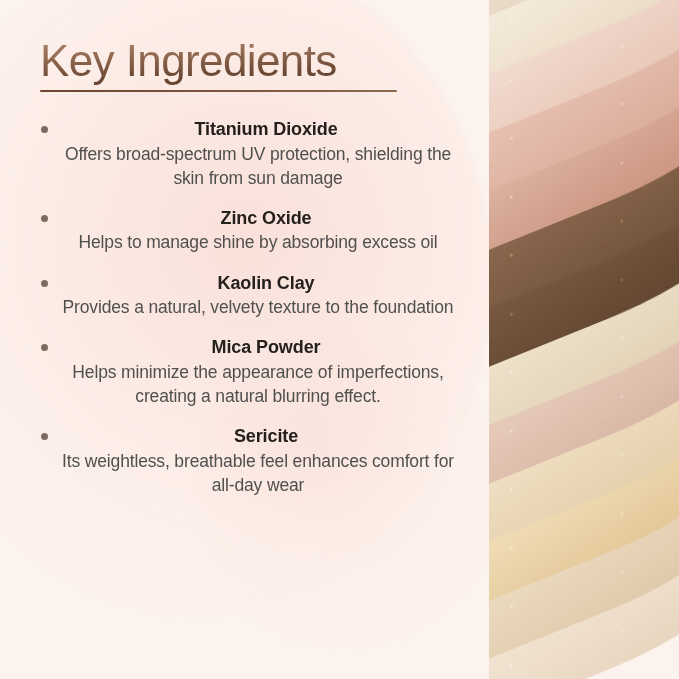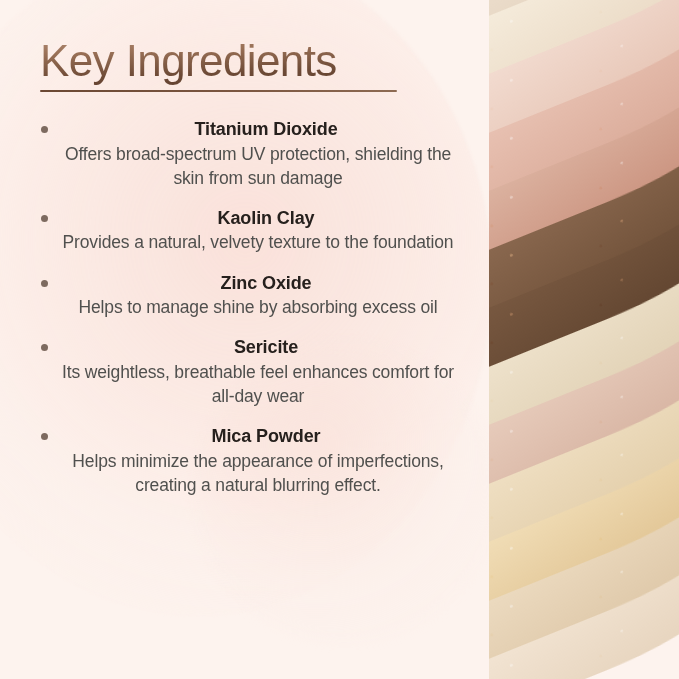--- a/index.html
+++ b/index.html
@@ -278,34 +278,34 @@
     </div>
 
     <ul class="ingredient-list" id="ingredient-list">
         <li class="ingredient">
           <span class="bullet"></span>
           <span class="ing-name">Titanium Dioxide</span>
           <span class="ing-desc">Offers broad-spectrum UV protection, shielding the skin from sun damage</span>
         </li>
         <li class="ingredient">
           <span class="bullet"></span>
+          <span class="ing-name">Zinc Oxide</span>
+          <span class="ing-desc">Helps to manage shine by absorbing excess oil</span>
+        </li>
+        <li class="ingredient">
+          <span class="bullet"></span>
           <span class="ing-name">Kaolin Clay</span>
           <span class="ing-desc">Provides a natural, velvety texture to the foundation</span>
         </li>
         <li class="ingredient">
           <span class="bullet"></span>
-          <span class="ing-name">Zinc Oxide</span>
-          <span class="ing-desc">Helps to manage shine by absorbing excess oil</span>
+          <span class="ing-name">Mica Powder</span>
+          <span class="ing-desc">Helps minimize the appearance of imperfections, creating a natural blurring effect.</span>
         </li>
         <li class="ingredient">
           <span class="bullet"></span>
           <span class="ing-name">Sericite</span>
           <span class="ing-desc">Its weightless, breathable feel enhances comfort for all-day wear</span>
         </li>
-        <li class="ingredient">
-          <span class="bullet"></span>
-          <span class="ing-name">Mica Powder</span>
-          <span class="ing-desc">Helps minimize the appearance of imperfections, creating a natural blurring effect.</span>
-        </li>
       </ul>
 
   </div>
 </div>
 
 </body></html>

